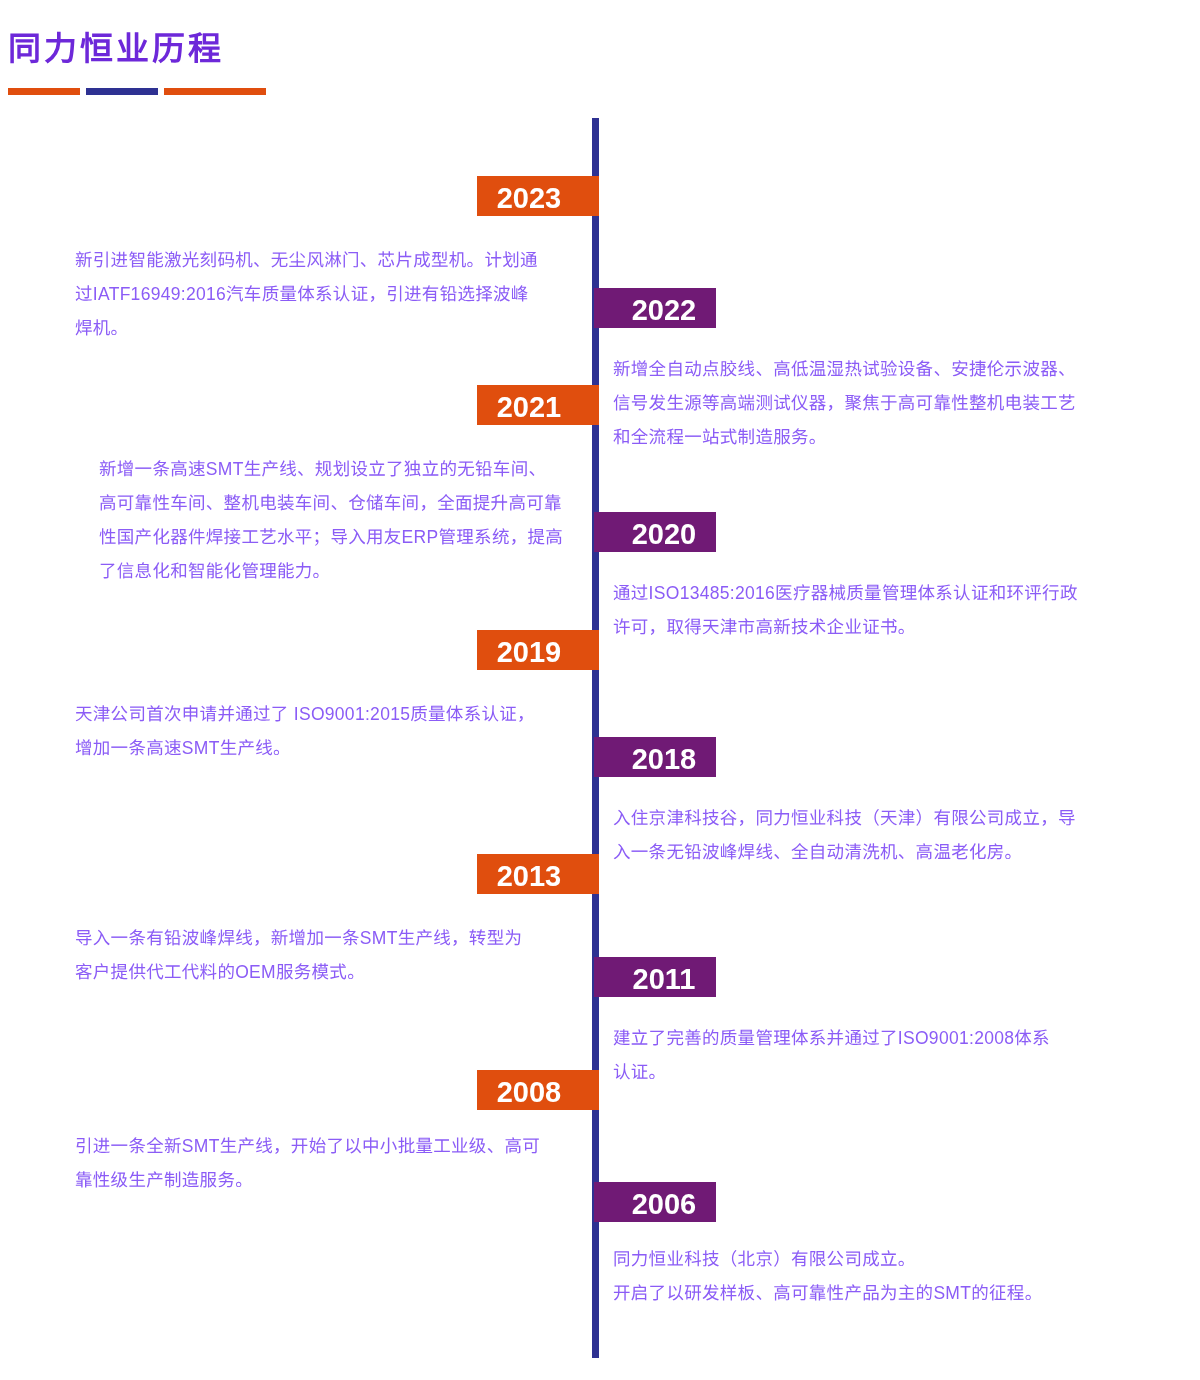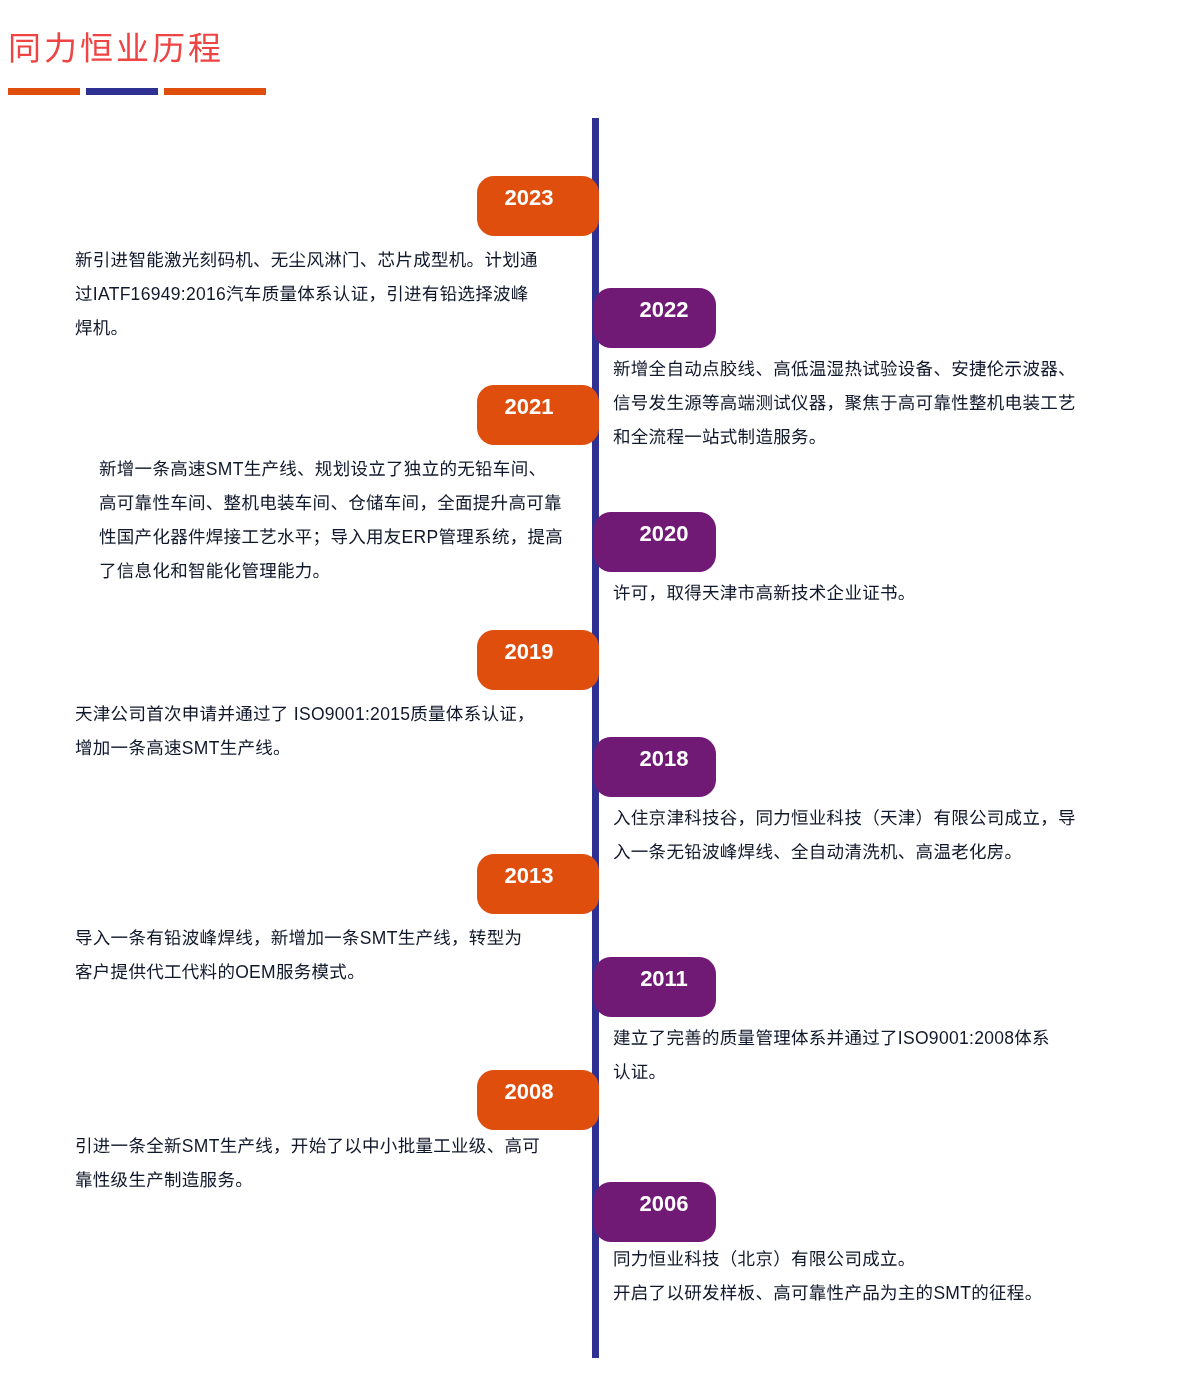--- a/index.html
+++ b/index.html
@@ -15,23 +15,23 @@
     color: #333333;
     overflow: hidden;
   }
 
   
   .page-title {
     position: absolute;
     left: 8px;
     top: 22px;
     font-size: 33px;
-    font-weight: normal;
+    font-weight: bold;
     letter-spacing: 3px;
-    color: #ef4444;
+    color: #6d28d9;
     white-space: nowrap;
   }
   .title-rule {
     position: absolute;
     top: 88px;
     height: 7px;
   }
   .rule-a { left: 8px;  width: 72px;  background: #e04e0e; }
   .rule-b { left: 86px; width: 72px;  background: #2e3192; }
   .rule-c { left: 164px; width: 102px; background: #e04e0e; }
@@ -42,27 +42,26 @@
     left: 592px;
     top: 118px;
     width: 7px;
     height: 1240px;
     background: #2e3192;
   }
 
   
   .year-chip {
     position: absolute;
-    height: 60px;
+    height: 40px;
     line-height: 44px;
-    font-size: 22px;
+    font-size: 29px;
     font-weight: bold;
     color: #ffffff;
     box-sizing: border-box;
-    border-radius: 17px;
   }
   .year-left {
     width: 122px;
     left: 477px;
     text-align: center;
     padding-right: 18px;
     background: #e04e0e;
     
     clip-path: polygon(0 0, 100% 0, 100% 100%, 0 100%, 0 0);
   }
@@ -72,21 +71,21 @@
     text-align: center;
     padding-left: 18px;
     background: #701a75;
   }
 
   
   .entry-text {
     position: absolute;
     font-size: 17.5px;
     line-height: 1.95;
-    color: #0f172a;
+    color: #8b5cf6;
     letter-spacing: 0.3px;
   }
   .text-left {
     left: 75px;
     width: 512px;
     text-align: left;
   }
   .text-right {
     left: 613px;
     width: 545px;
@@ -121,20 +120,21 @@
 <div class="year-chip year-left" style="top:385px;">2021</div>
 <div class="entry-text text-left" style="top:452px;margin-left:24px;">
   <p>新增一条高速SMT生产线、规划设立了独立的无铅车间、</p>
   <p>高可靠性车间、整机电装车间、仓储车间，全面提升高可靠</p>
   <p>性国产化器件焊接工艺水平；导入用友ERP管理系统，提高</p>
   <p>了信息化和智能化管理能力。</p>
 </div>
 
 <div class="year-chip year-right" style="top:512px;">2020</div>
 <div class="entry-text text-right" style="top:576px;">
+  <p>通过ISO13485:2016医疗器械质量管理体系认证和环评行政</p>
   <p>许可，取得天津市高新技术企业证书。</p>
 </div>
 
 <div class="year-chip year-left" style="top:630px;">2019</div>
 <div class="entry-text text-left" style="top:697px;">
   <p>天津公司首次申请并通过了 ISO9001:2015质量体系认证，</p>
   <p>增加一条高速SMT生产线。</p>
 </div>
 
 <div class="year-chip year-right" style="top:737px;">2018</div>

